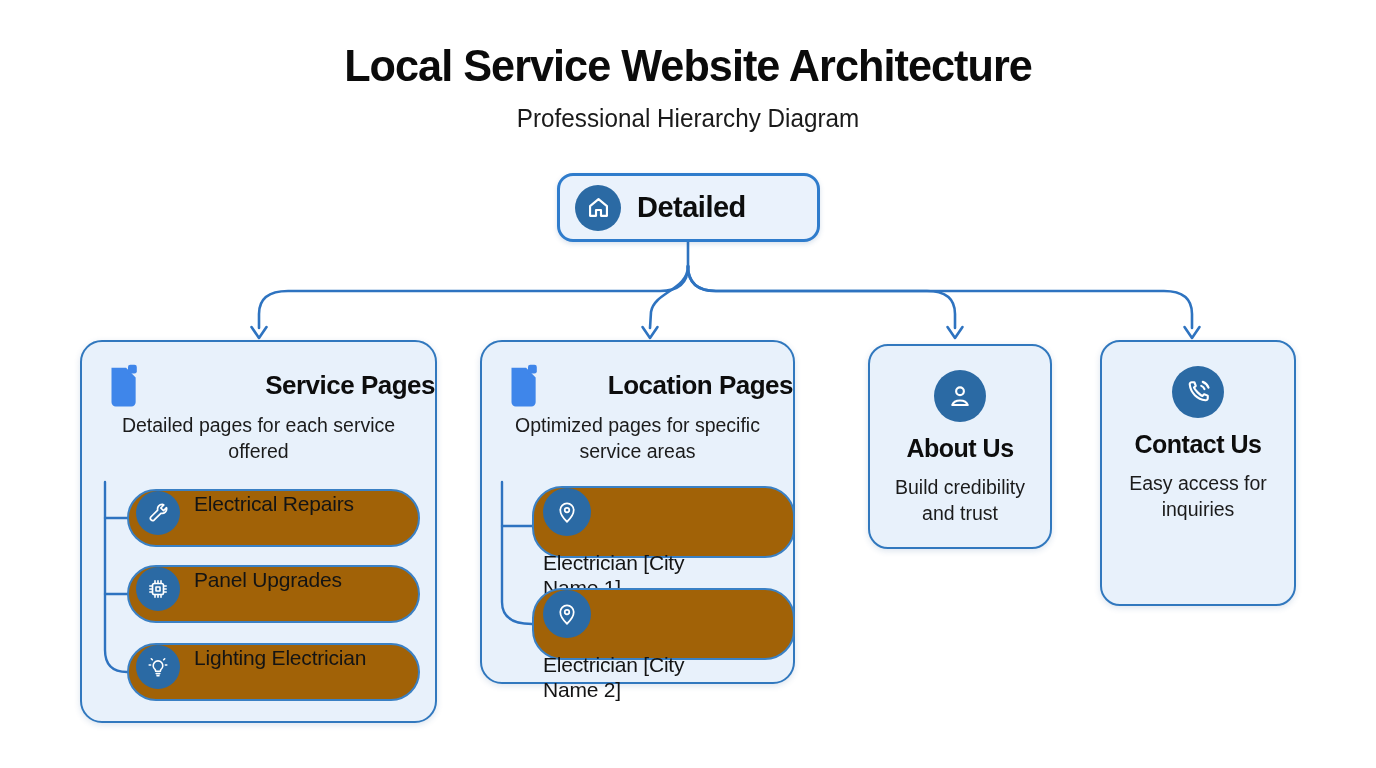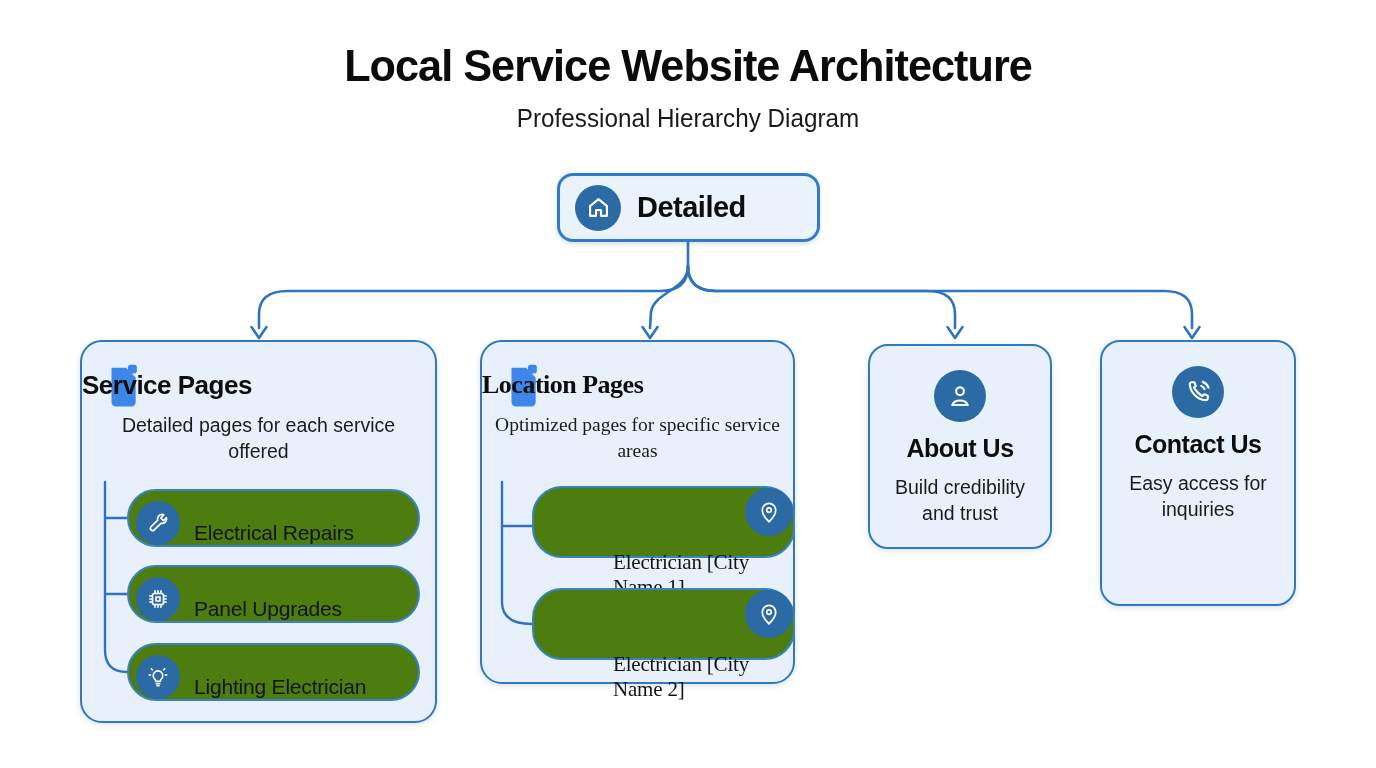--- a/index.html
+++ b/index.html
@@ -38,42 +38,42 @@
     display: flex; align-items: center; justify-content: center; flex-shrink: 0;
   }
   .icon-circle svg { display: block; }
 
   
   .branch-box {
     position: absolute; background: #e8f1fb; border: 2.5px solid #3178be;
     border-radius: 22px; box-shadow: 0 2px 6px rgba(40, 90, 150, 0.16);
   }
   #box-service  { left: 80px;  top: 340px; width: 357px; height: 383px; }
-  #box-location { left: 480px; top: 340px; width: 315px; height: 344px; font-family: Liberation Serif, serif; }
+  #box-location { left: 480px; top: 340px; width: 315px; height: 344px; }
   #box-about    { left: 868px; top: 344px; width: 184px; height: 205px; border-radius: 20px; }
   #box-contact  { left: 1100px; top: 340px; width: 196px; height: 266px; border-radius: 20px; }
 
   .doc-icon-wrap { position: absolute; left: 18px; top: 20px; width: 46px; height: 48px; }
 
   .branch-title {
     position: absolute; left: 0; top: 28px; width: 100%;
-    text-align: left; font-size: 26px; font-weight: 700; color: #0d0d0d;
+    text-align: right; font-size: 26px; font-weight: 700; color: #0d0d0d;
     letter-spacing: -0.5px;
   }
   .branch-desc {
     position: absolute; top: 70px; left: 50%; transform: translateX(-50%);
     width: 290px; text-align: center; font-size: 19.5px; line-height: 26px; color: #1b1b1b;
   }
 
   .tree-svg { position: absolute; left: 0; top: 0; pointer-events: none; }
 
   
   .pill {
-    position: absolute; background: #4d7c0f; border: 2.5px solid #3a80c4;
-    border-radius: 30px; display: flex; align-items: flex-end;
+    position: absolute; background: #a16207; border: 2.5px solid #3a80c4;
+    border-radius: 30px; display: flex; align-items: flex-start;
   }
   #box-service .pill { left: 45px; width: 293px; height: 58px; gap: 14px; padding-left: 7px; }
   #box-service .pill .icon-circle { width: 44px; height: 44px; }
   #pill-electrical { top: 147px; }
   #pill-panel      { top: 223px; }
   #pill-lighting   { top: 301px; }
 
   #box-location .pill { left: 50px; width: 263px; height: 72px; gap: 14px; padding-left: 9px; }
   #box-location .pill .icon-circle { width: 48px; height: 48px; }
   #pill-city1 { top: 144px; flex-direction: column; }

